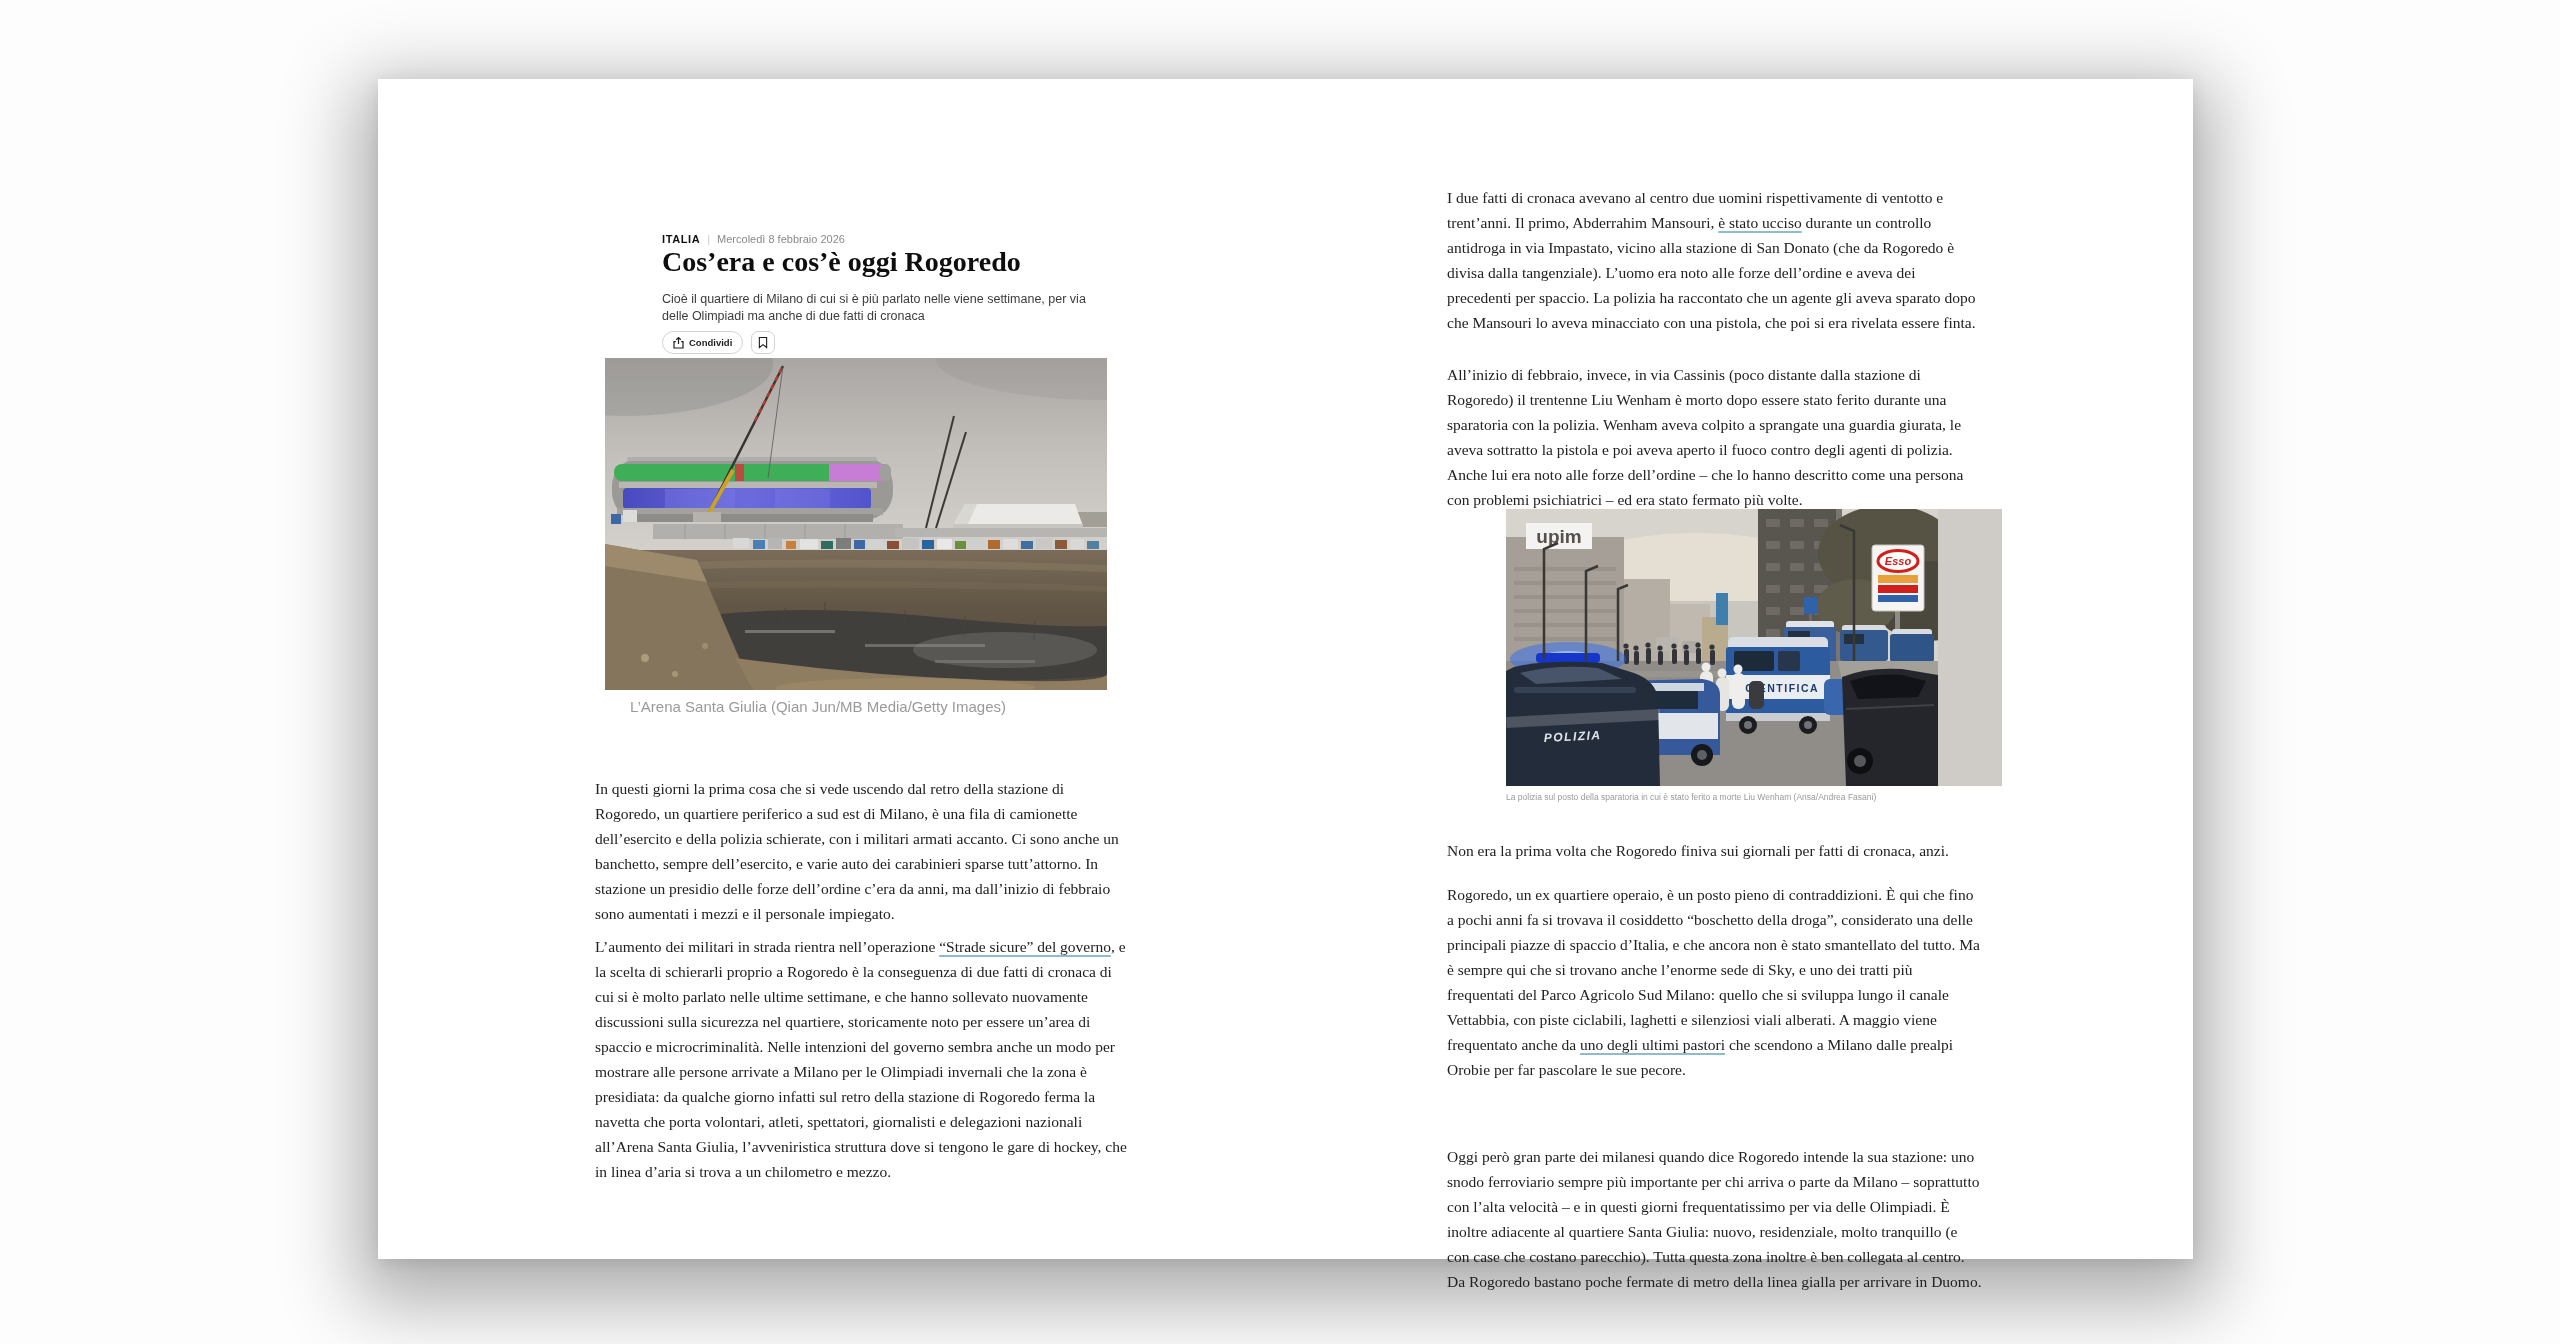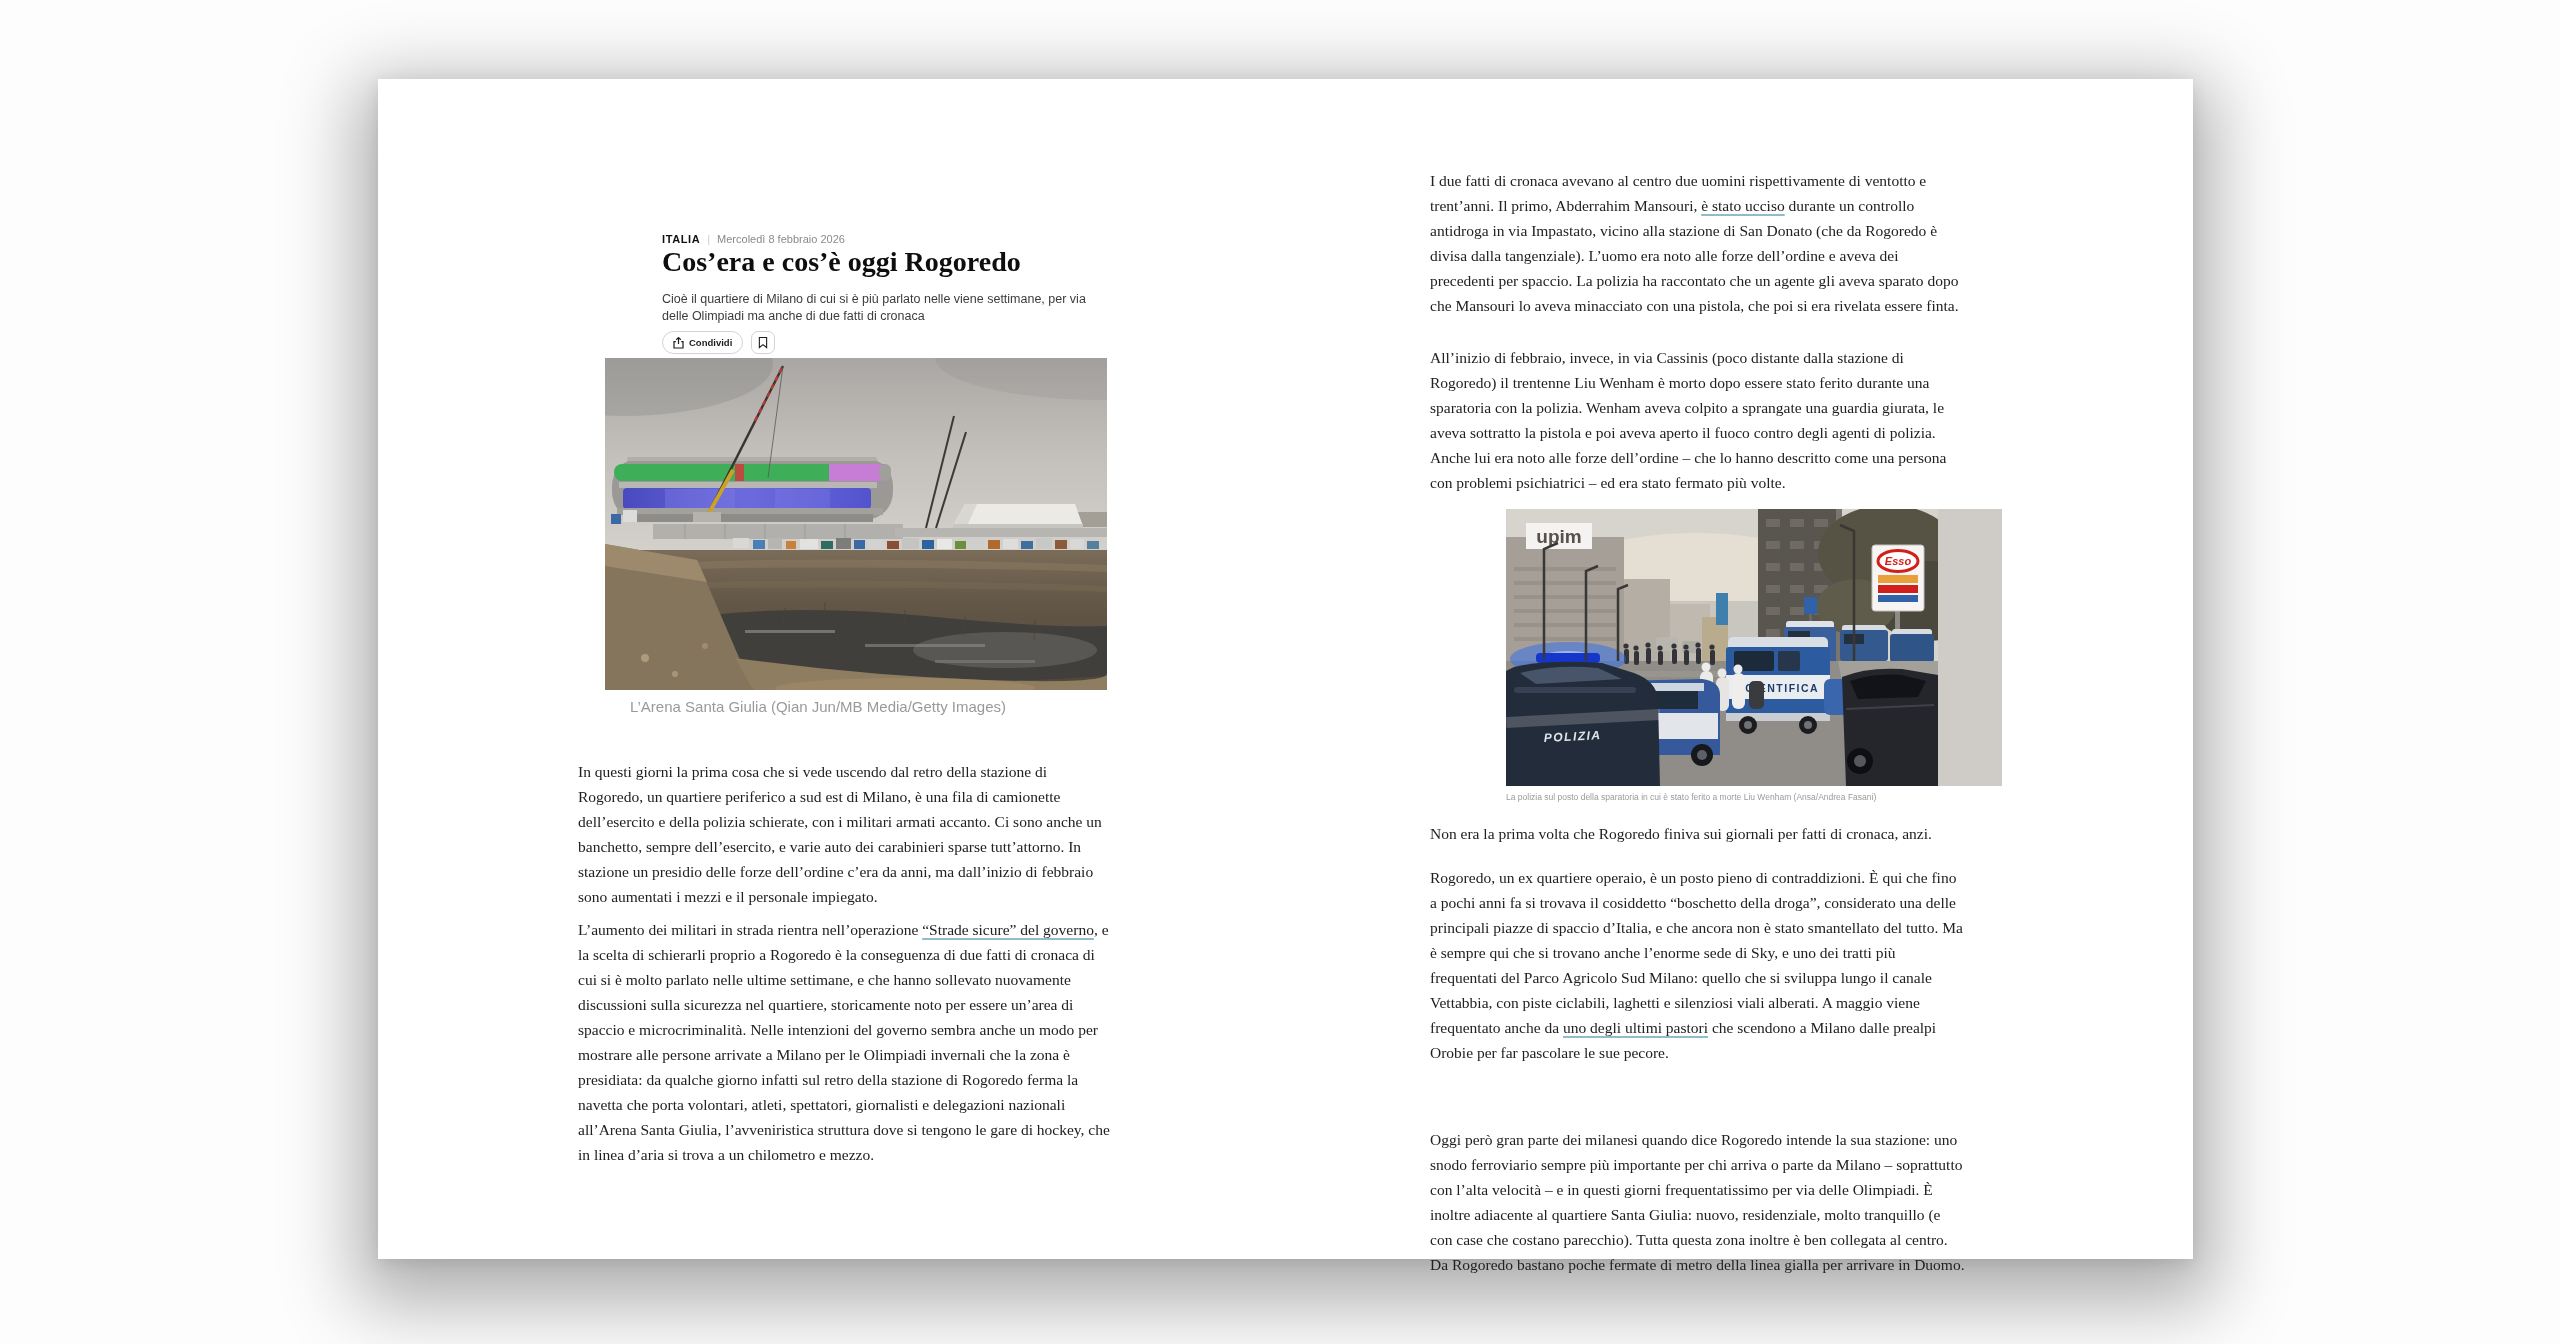--- a/index.html
+++ b/index.html
@@ -55,21 +55,21 @@
   
   .figure { position: absolute; overflow: hidden; background: #cfccc8; }
   .fig-arena  { left: 27px; top: 279px; width: 502px; height: 332px; }
   .fig-police { left: 76px;  top: 430px; width: 496px; height: 277px; }
   .caption { position: absolute; color: #9a9a9a; }
   .cap-left  { left: 16px; top: 619px; width: 502px; font-size: 15px; padding-left: 36px; }
   .cap-right { left: 76px; top: 713px; width: 432px; font-size: 8.5px; }
 
   
   .bp {
-    position: absolute; left: 0; width: 535px; margin: 0;
+    position: absolute; left: 0; width: 535px; margin: 17px;
     font-family: "Liberation Serif", serif;
     font-size: 15.5px; line-height: 25px; color: #212121;
     text-align: left;
   }
   .bp a {
     color: inherit; cursor: pointer;
     text-decoration: underline;
     text-decoration-color: #8fbccb;
     text-decoration-thickness: 1.5px;
     text-underline-offset: 3px;

